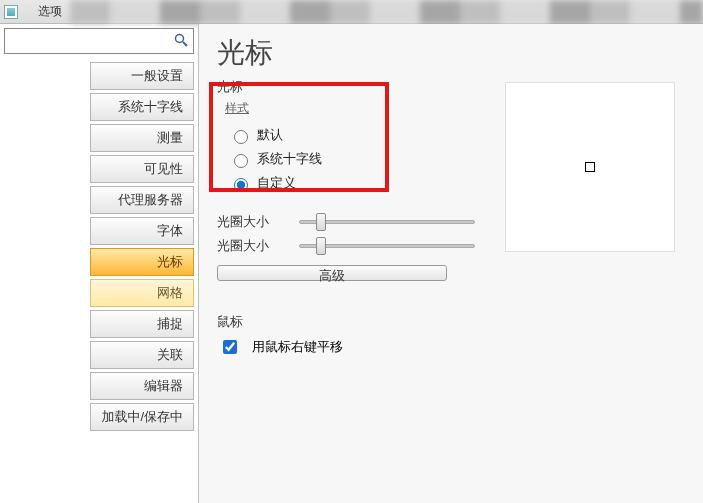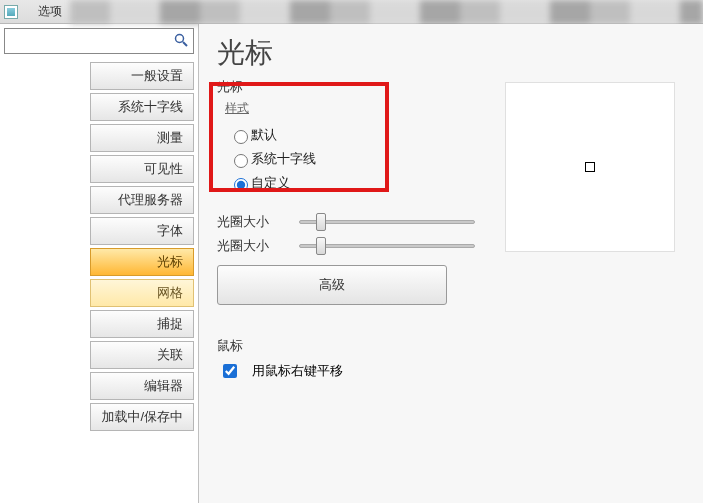--- a/index.html
+++ b/index.html
@@ -144,20 +144,21 @@
   .style-sub-legend {
     font-size: 12px;
     color: #666;
     margin-left: 8px;
     margin-bottom: 2px;
     text-decoration: underline;
   }
   .radio-row {
     display: flex;
     align-items: center;
+    gap: 6px;
     padding: 3px 10px;
     cursor: pointer;
   }
   .radio-row input[type=radio] {
     width: 14px; height: 14px;
     accent-color: #1a6fd6;
   }
   .radio-row label { cursor: pointer; color: #222; }
 
   .slider-row {
@@ -189,21 +190,21 @@
     width: 10px; height: 18px;
     background: linear-gradient(#f8f8f8, #d8d8d8);
     border: 1px solid #888;
     border-radius: 2px;
     cursor: pointer;
   }
   .adv-btn {
     display: block;
     width: 230px;
     margin: 10px 0 4px 0;
-    height: 40px;
+    height: 16px;
     border: 1px solid #999;
     background: linear-gradient(#fdfdfd, #e4e4e4);
     border-radius: 3px;
     cursor: pointer;
     font-size: 13px;
     color: #333;
   }
 
   .preview-box {
     width: 170px;

